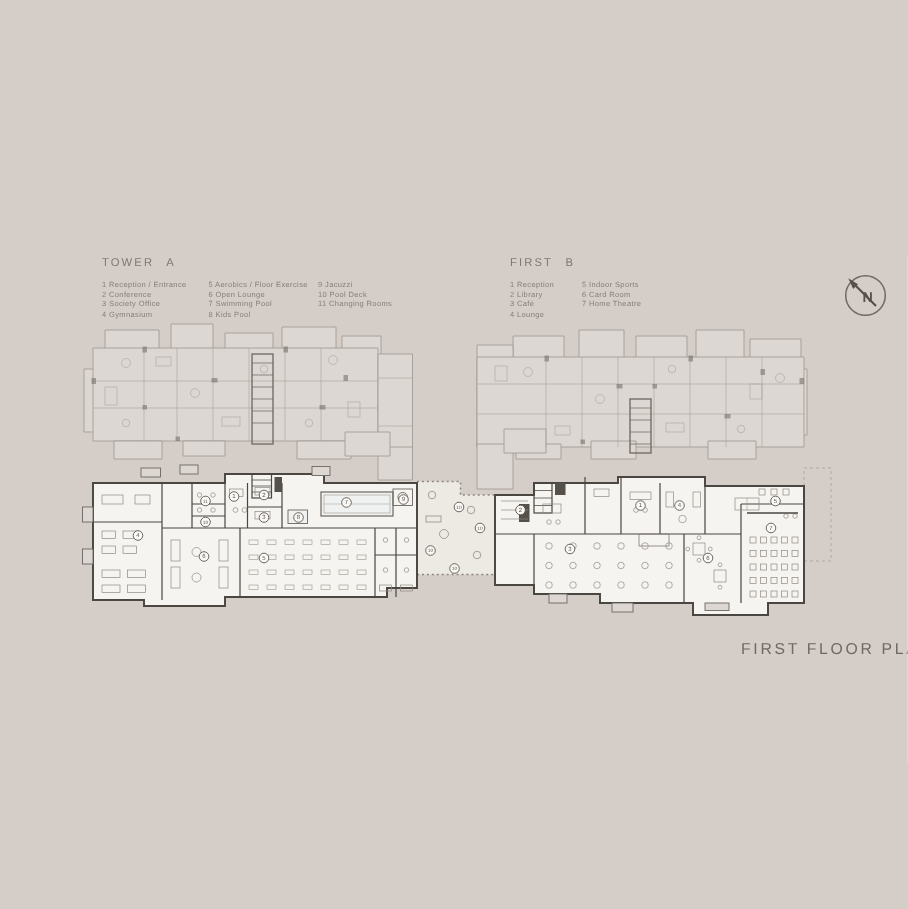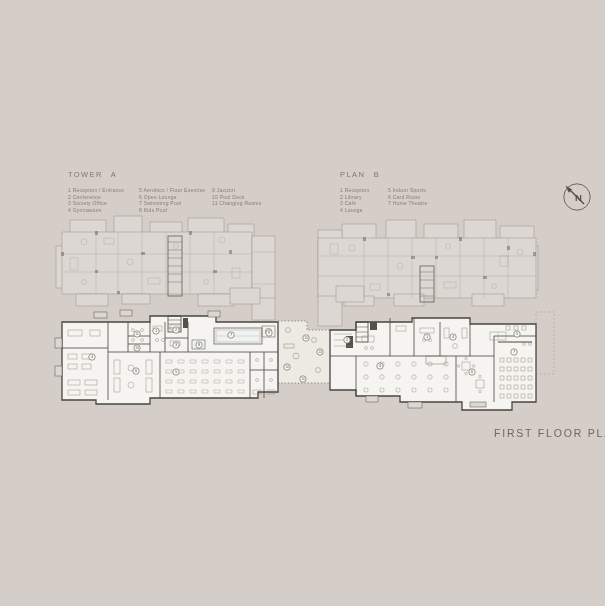--- a/index.html
+++ b/index.html
@@ -47,21 +47,21 @@
       </div>
       <div class="col c3">
         <div class="li">9 Jacuzzi</div>
         <div class="li">10 Pool Deck</div>
         <div class="li">11 Changing Rooms</div>
       </div>
     </div>
   </section>
 
   <section class="legend legend-b">
-    <h2>PLAN B</h2>
+    <h2>FIRST B</h2>
     <div class="cols">
       <div class="col c1">
         <div class="li">1 Reception</div>
         <div class="li">2 Library</div>
         <div class="li">3 Café</div>
         <div class="li">4 Lounge</div>
       </div>
       <div class="col c2">
         <div class="li">5 Indoor Sports</div>
         <div class="li">6 Card Room</div>

